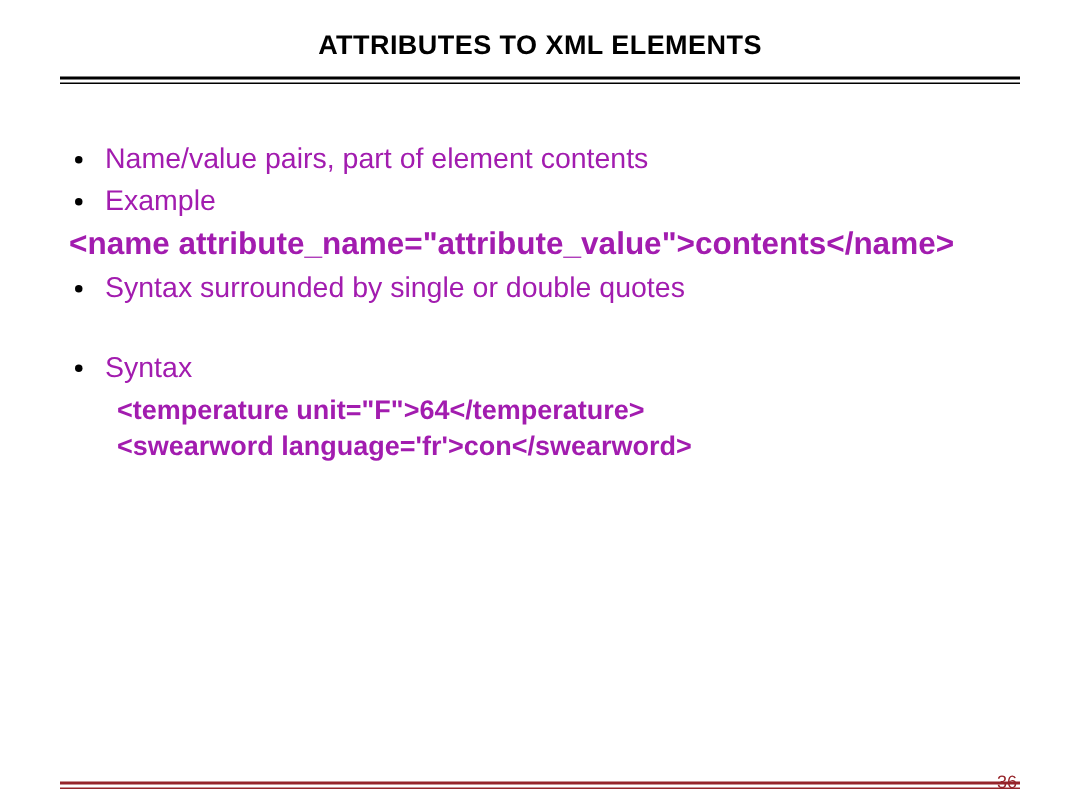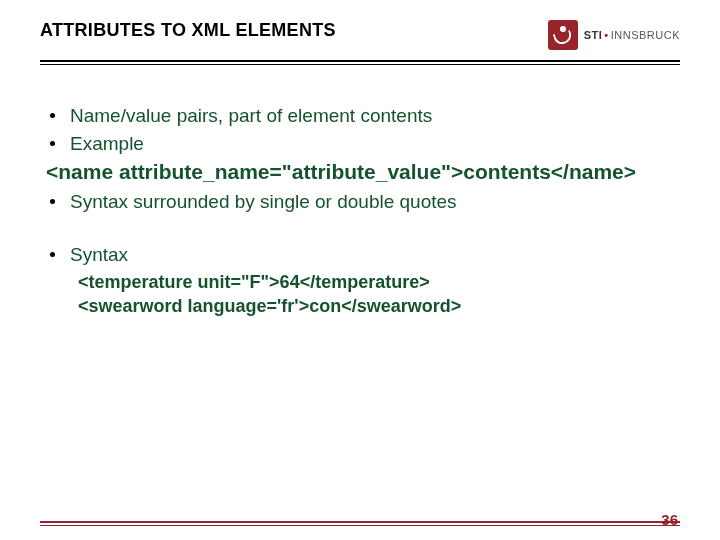--- a/index.html
+++ b/index.html
@@ -7,22 +7,23 @@
     width: 720px;
     height: 540px;
     background: #ffffff;
     font-family: Arial, Helvetica, sans-serif;
     position: relative;
     overflow: hidden;
   }
   .header {
     display: flex;
     justify-content: space-between;
-    align-items: flex-start;
+    align-items: center;
     padding: 20px 40px 10px 40px;
+    flex-direction: column;
   }
   .title {
     font-size: 18px;
     font-weight: bold;
     color: #000;
     letter-spacing: 0.3px;
   }
   .logo-area {
     display: flex;
     align-items: center;
@@ -77,21 +78,21 @@
     margin: 0 40px 2px 40px;
   }
   .hr-thin {
     border: none;
     border-top: 1px solid #000;
     margin: 0 40px;
   }
   .content {
     padding: 38px 42px 0 42px;
     font-size: 19px;
-    color: #14532d;
+    color: #a21caf;
     line-height: 1.35;
   }
   .bullet-row {
     display: flex;
     gap: 14px;
     margin-bottom: 2px;
   }
   .bullet-dot {
     width: 6px;
     margin-left: 8px;
@@ -133,38 +134,30 @@
   }
   .hr-footer-thin {
     border: none;
     border-top: 1px solid #96242a;
     margin: 0 40px;
   }
   .page-num {
     position: absolute;
     right: 42px;
     bottom: -2px;
-    font-size: 15px;
-    font-weight: bold;
+    font-size: 12px;
+    font-weight: normal;
     color: #96242a;
   }
 </style>
 </head>
 <body>
 
 <div class="header">
   <div class="title">ATTRIBUTES TO XML ELEMENTS</div>
-  <div class="logo-area">
-    <div class="logo-box">
-      <div class="logo-icon"></div>
-    </div>
-    <div class="logo-text">
-      <span class="bold">STI</span><span class="sep">•</span><span>INNSBRUCK</span>
-    </div>
-  </div>
 </div>
 <hr class="hr-top">
 <hr class="hr-thin">
 
 <div class="content">
 
   <div class="bullet-row">
     <div class="bullet-dot"></div>
     <div>Name/value pairs, part of element contents</div>
   </div>

